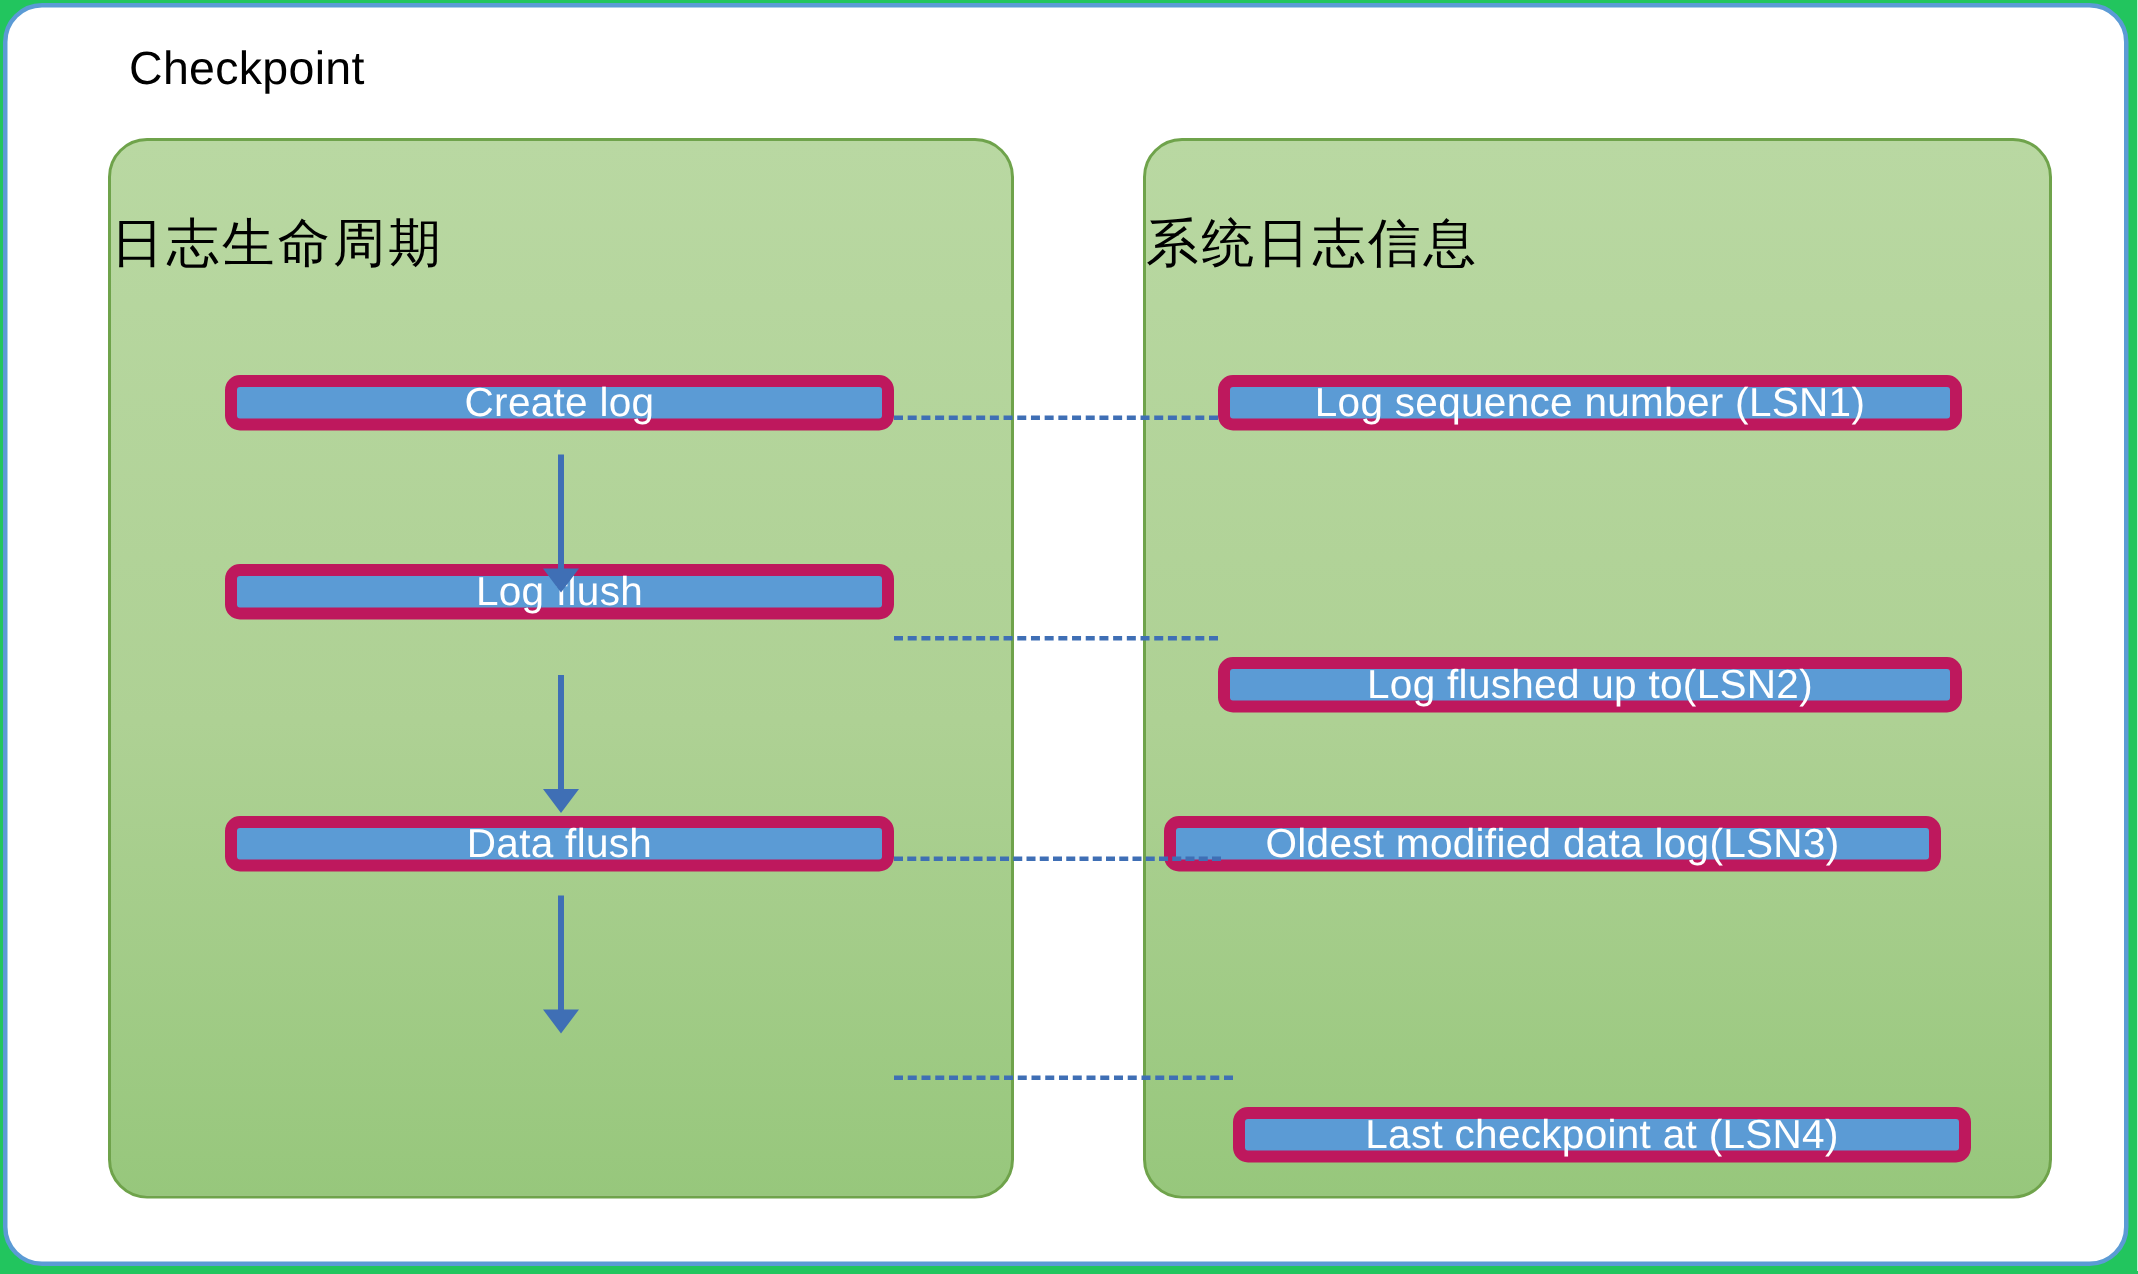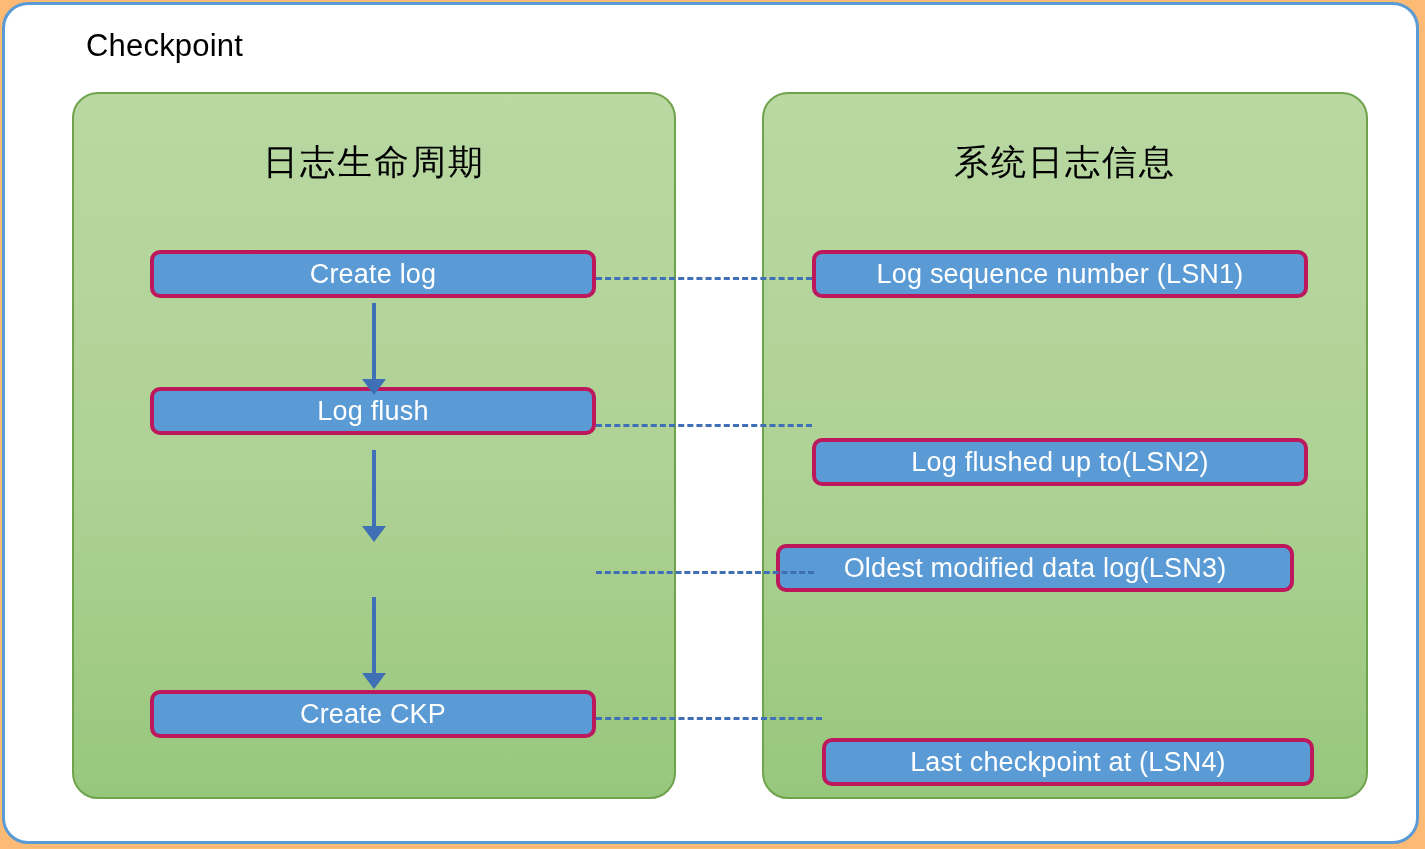--- a/index.html
+++ b/index.html
@@ -8,21 +8,21 @@
     background: #ffffff;
   }
   body {
     font-family: "Liberation Sans", "DejaVu Sans", sans-serif;
   }
 
   #canvas {
     position: relative;
     width: 1425px;
     height: 849px;
-    background: #fdba74;
+    background: #22c55e;
     overflow: hidden;
   }
 
   
   .outer-frame {
     position: absolute;
     left: 2px;
     top: 2px;
     width: 1417px;
     height: 842px;
@@ -54,41 +54,40 @@
     height: 707px;
   }
   .panel-left  { left: 72px;  width: 604px; }
   .panel-right { left: 762px; width: 606px; }
 
   .panel-title {
     position: absolute;
     top: 45px;
     left: 0;
     right: 0;
-    text-align: center;
     font-size: 35px;
     color: #000000;
     font-family: "DejaVu Sans", "Liberation Sans", sans-serif;
     letter-spacing: 2px;
   }
 
   
   .node {
     position: absolute;
     box-sizing: border-box;
     background: #5b9bd5;
-    border: 4px solid #be185d;
+    border: 8px solid #be185d;
     border-radius: 10px;
     color: #ffffff;
     font-size: 27px;
     display: flex;
     align-items: center;
     justify-content: center;
     white-space: nowrap;
-    height: 48px;
+    height: 37px;
     letter-spacing: 0.2px;
   }
 
   
   .node-left  { left: 150px; width: 446px; }
 
   
   .arrow {
     position: absolute;
     left: 372px;
@@ -123,24 +122,24 @@
   <div class="outer-frame"></div>
 
   <div class="diagram-title">Checkpoint</div>
 
   <div class="panel panel-left">
     <div class="panel-title">日志生命周期</div>
   </div>
 
   <div class="node node-left" style="top:250px;">Create log</div>
 
-  <div class="node node-left" style="top:387px;">Log flush</div>
+  <div class="node node-left" style="top:376px;">Log flush</div>
 
+  <div class="node node-left" style="top:544px;">Data flush</div>
 
-  <div class="node node-left" style="top:690px;">Create CKP</div>
 
   <div class="arrow" style="top:303px; height:78px;"></div>
   <div class="arrow-head" style="top:379px;"></div>
 
   <div class="arrow" style="top:450px; height:78px;"></div>
   <div class="arrow-head" style="top:526px;"></div>
 
   <div class="arrow" style="top:597px; height:78px;"></div>
   <div class="arrow-head" style="top:673px;"></div>
 

